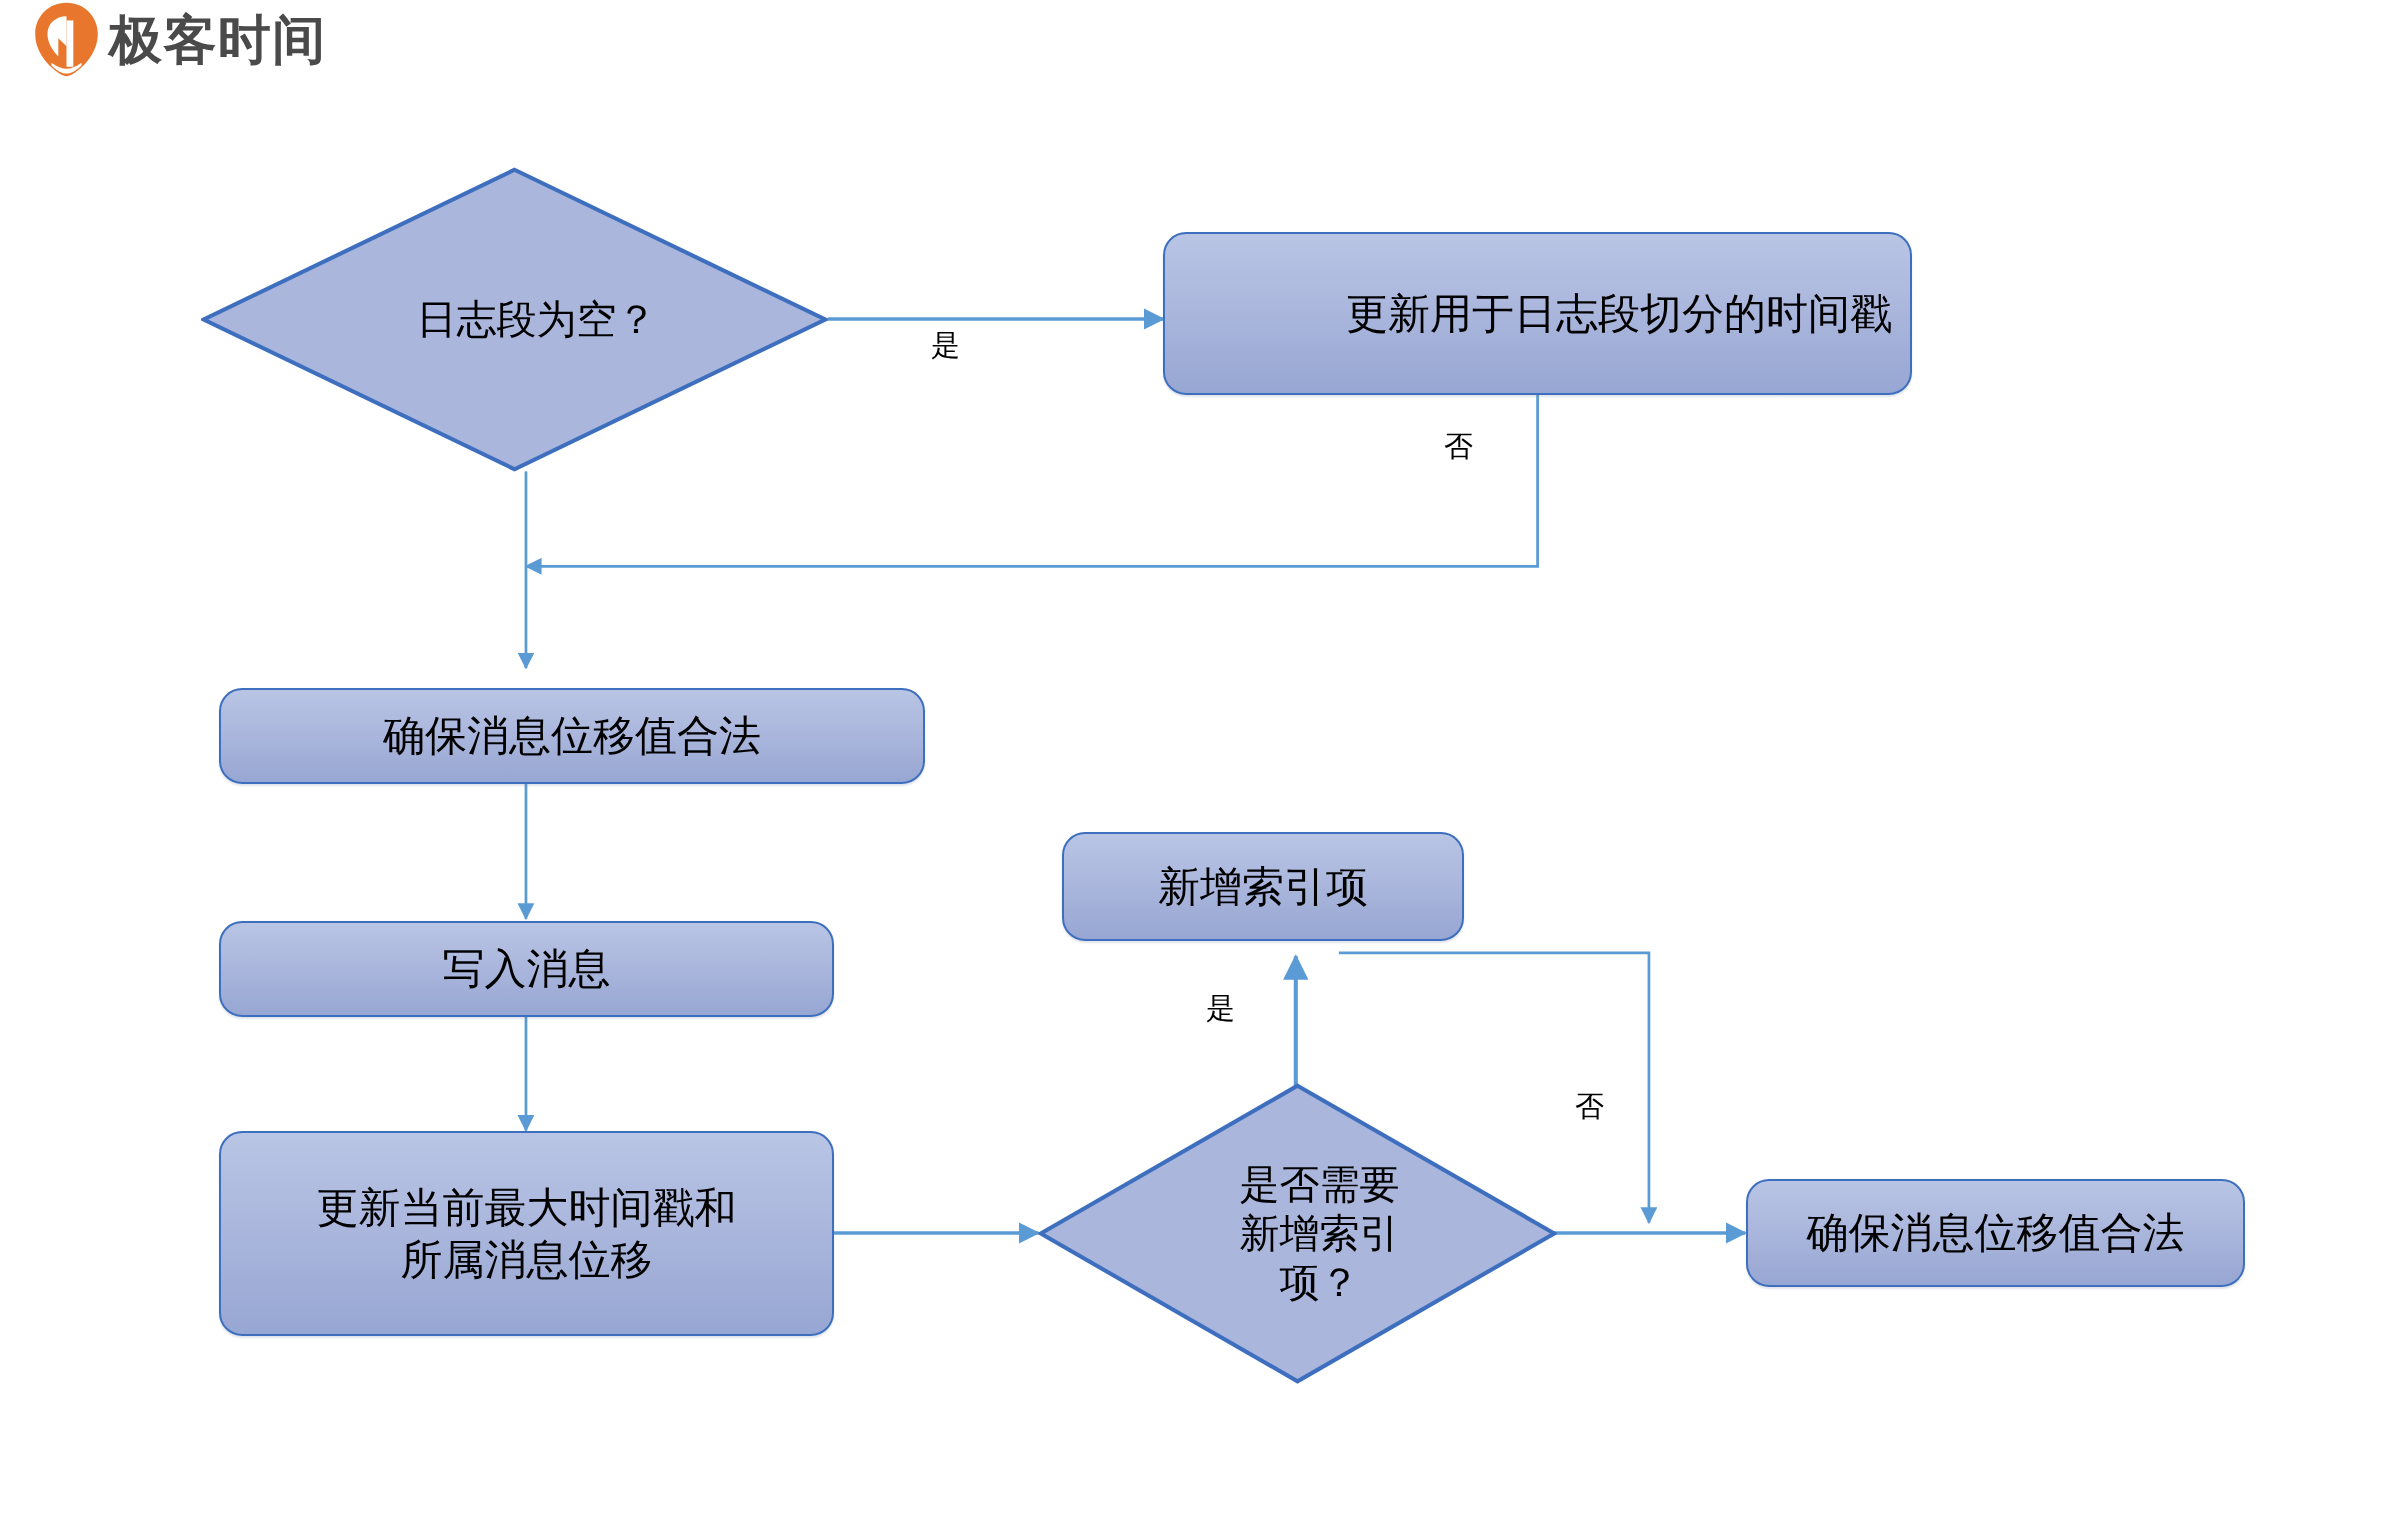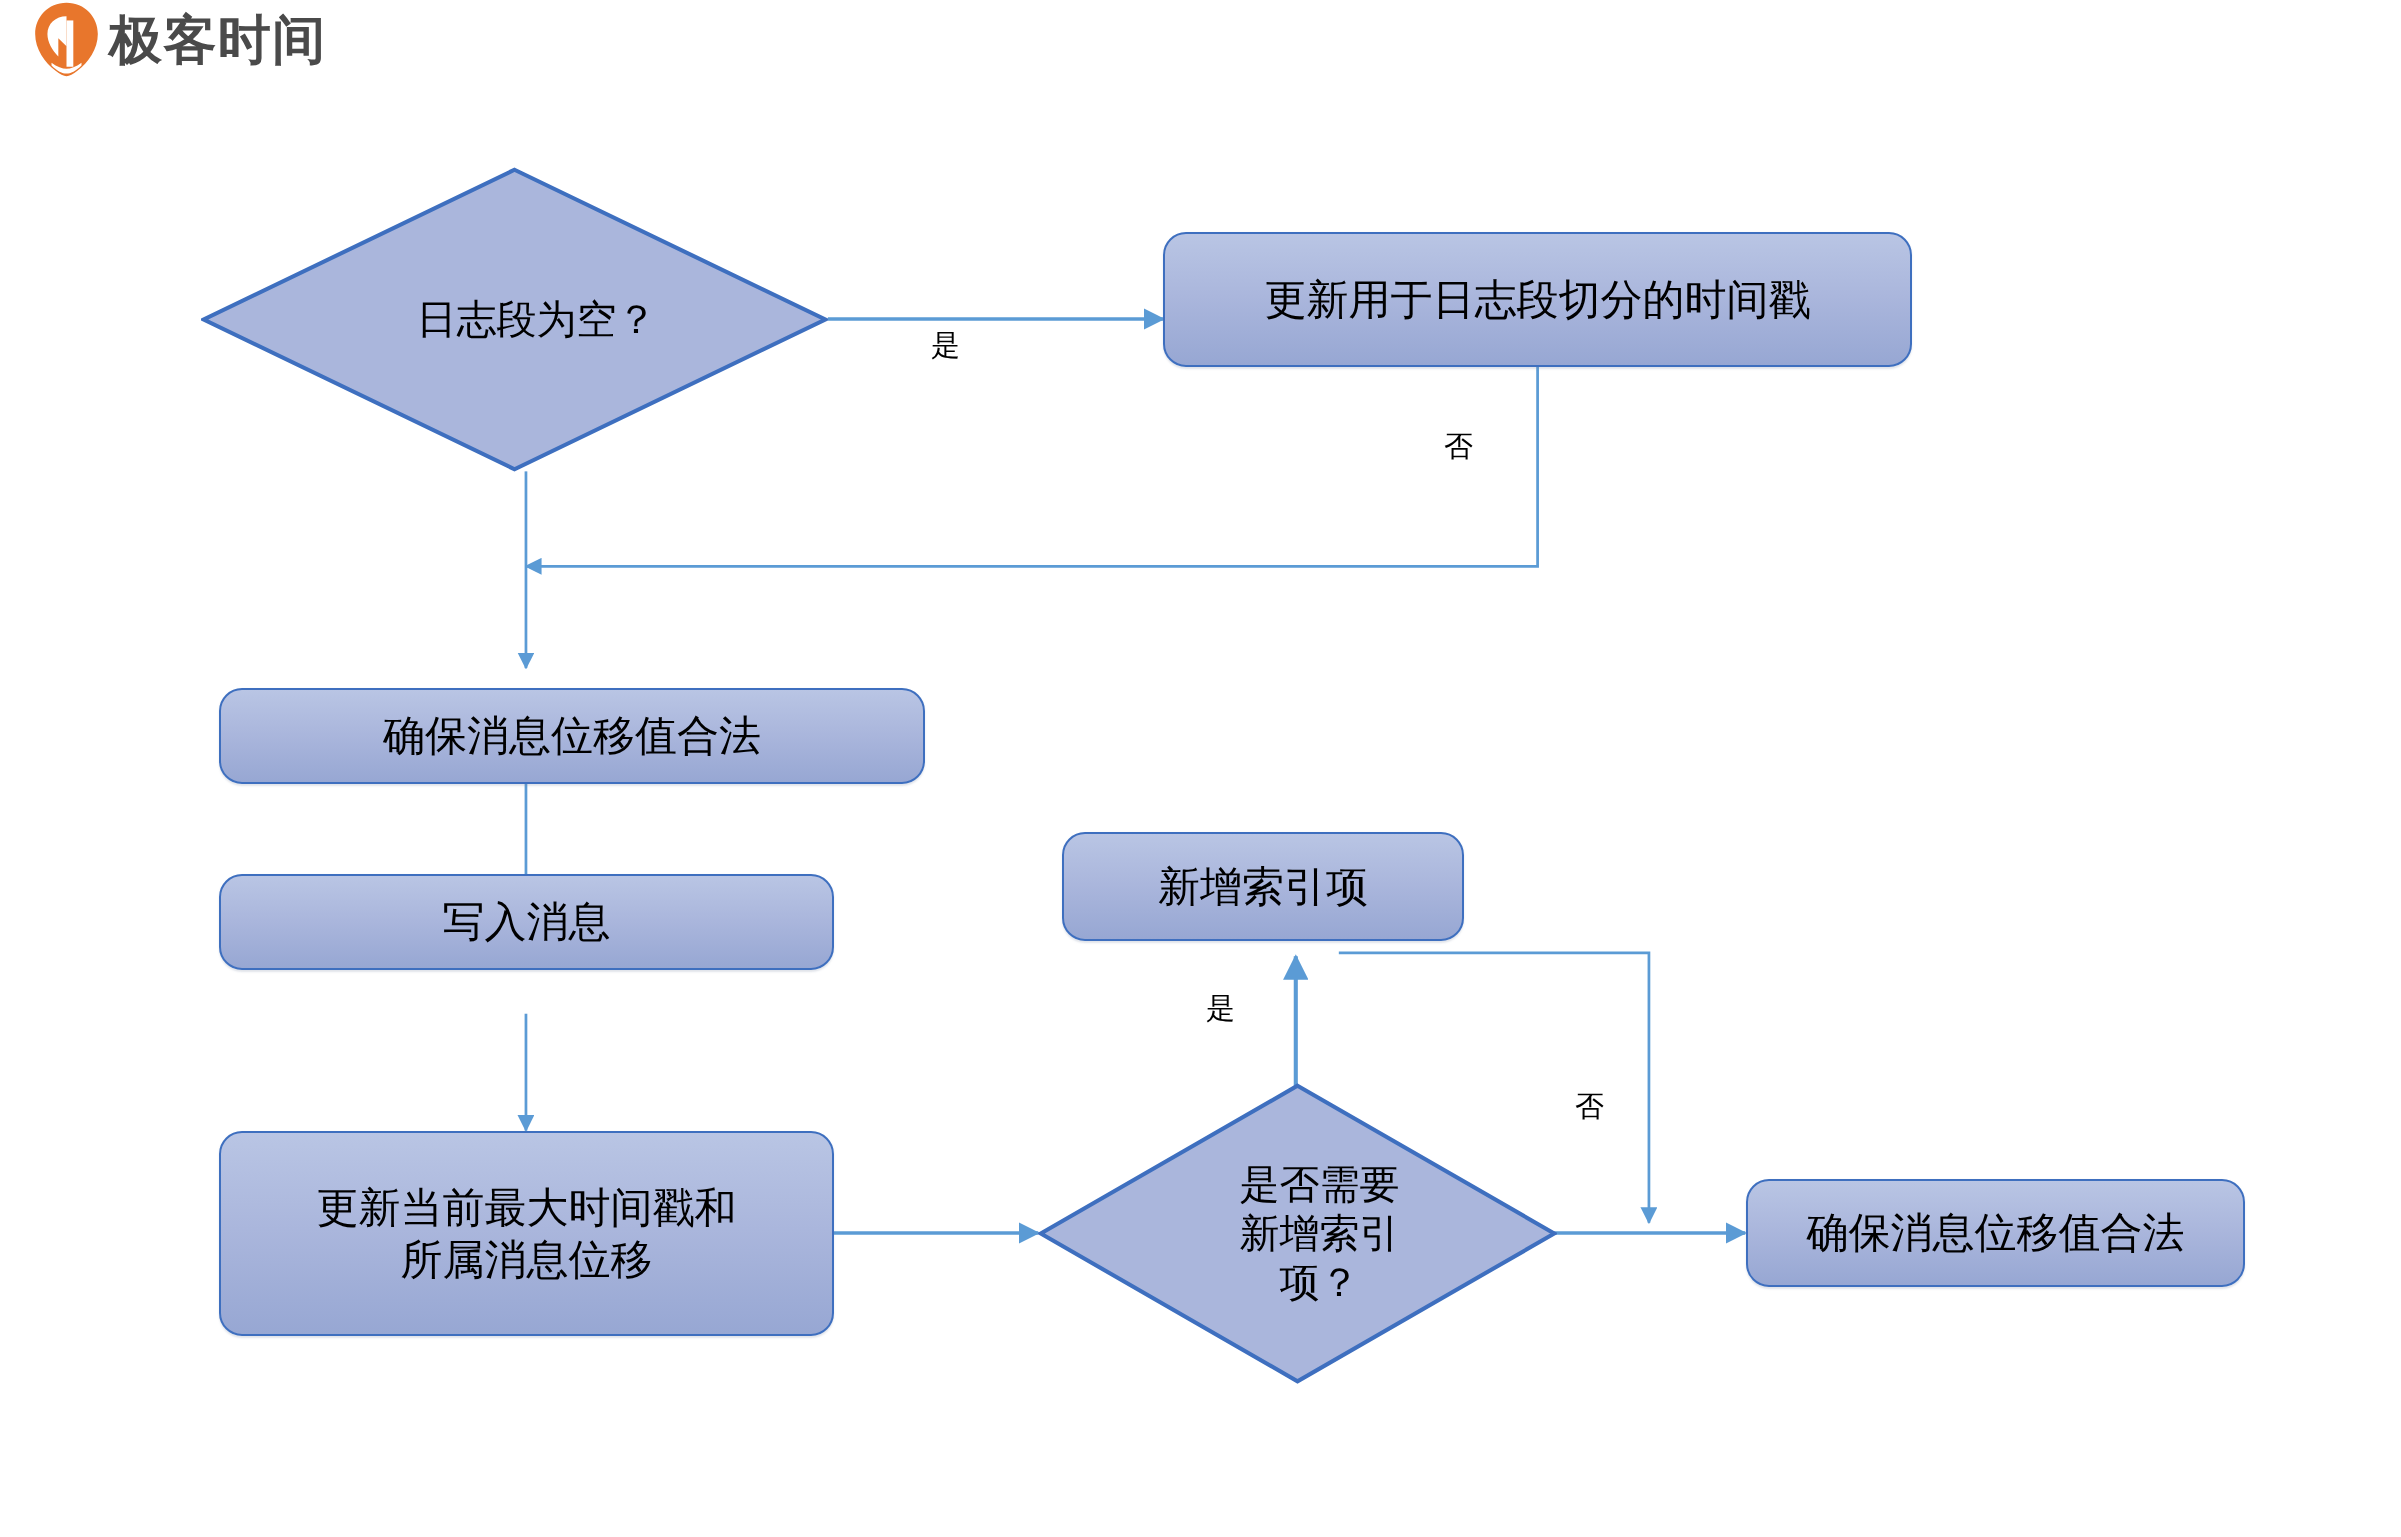--- a/index.html
+++ b/index.html
@@ -130,29 +130,29 @@
     <path d="M 2273 1805 L 2555 1805" fill="none" stroke="#5b9bd5" stroke-width="5" marker-end="url(#arrow)"></path>
   </svg>
 
   <div class="node diamond" style="left:201px; top:167px; width:627px; height:305px; font-size:40px;">
     <svg class="dshape" viewBox="0 0 918 446" preserveAspectRatio="none">
       <polygon points="459,4 914,223 459,442 4,223" fill="#aab6dc" stroke="#3e6fbf" stroke-width="6"></polygon>
     </svg>
     <span class="label">日志段为空？</span>
   </div>
 
-  <div class="node rbox" style="left:1163px; top:232px; width:749px; height:135px; font-size:42px;">
+  <div class="node rbox" style="left:1163px; top:232px; width:749px; height:163px; font-size:42px;justify-content:flex-end;">
     <span class="label">更新用于日志段切分的时间戳</span>
   </div>
 
   <div class="node rbox" style="left:219px; top:668px; width:706px; height:96px; font-size:42px;margin-top:20px;">
     <span class="label">确保消息位移值合法</span>
   </div>
 
-  <div class="node rbox" style="left:219px; top:874px; width:615px; height:96px; font-size:42px;">
+  <div class="node rbox" style="left:219px; top:921px; width:615px; height:96px; font-size:42px;">
     <span class="label">写入消息</span>
   </div>
 
   <div class="node rbox" style="left:219px; top:1131px; width:615px; height:205px; font-size:42px;">
     <span class="label">更新当前最大时间戳和
 所属消息位移</span>
   </div>
 
   <div class="node diamond" style="left:1038px; top:1083px; width:519px; height:301px; font-size:40px;">
     <svg class="dshape" viewBox="0 0 760 440" preserveAspectRatio="none">

